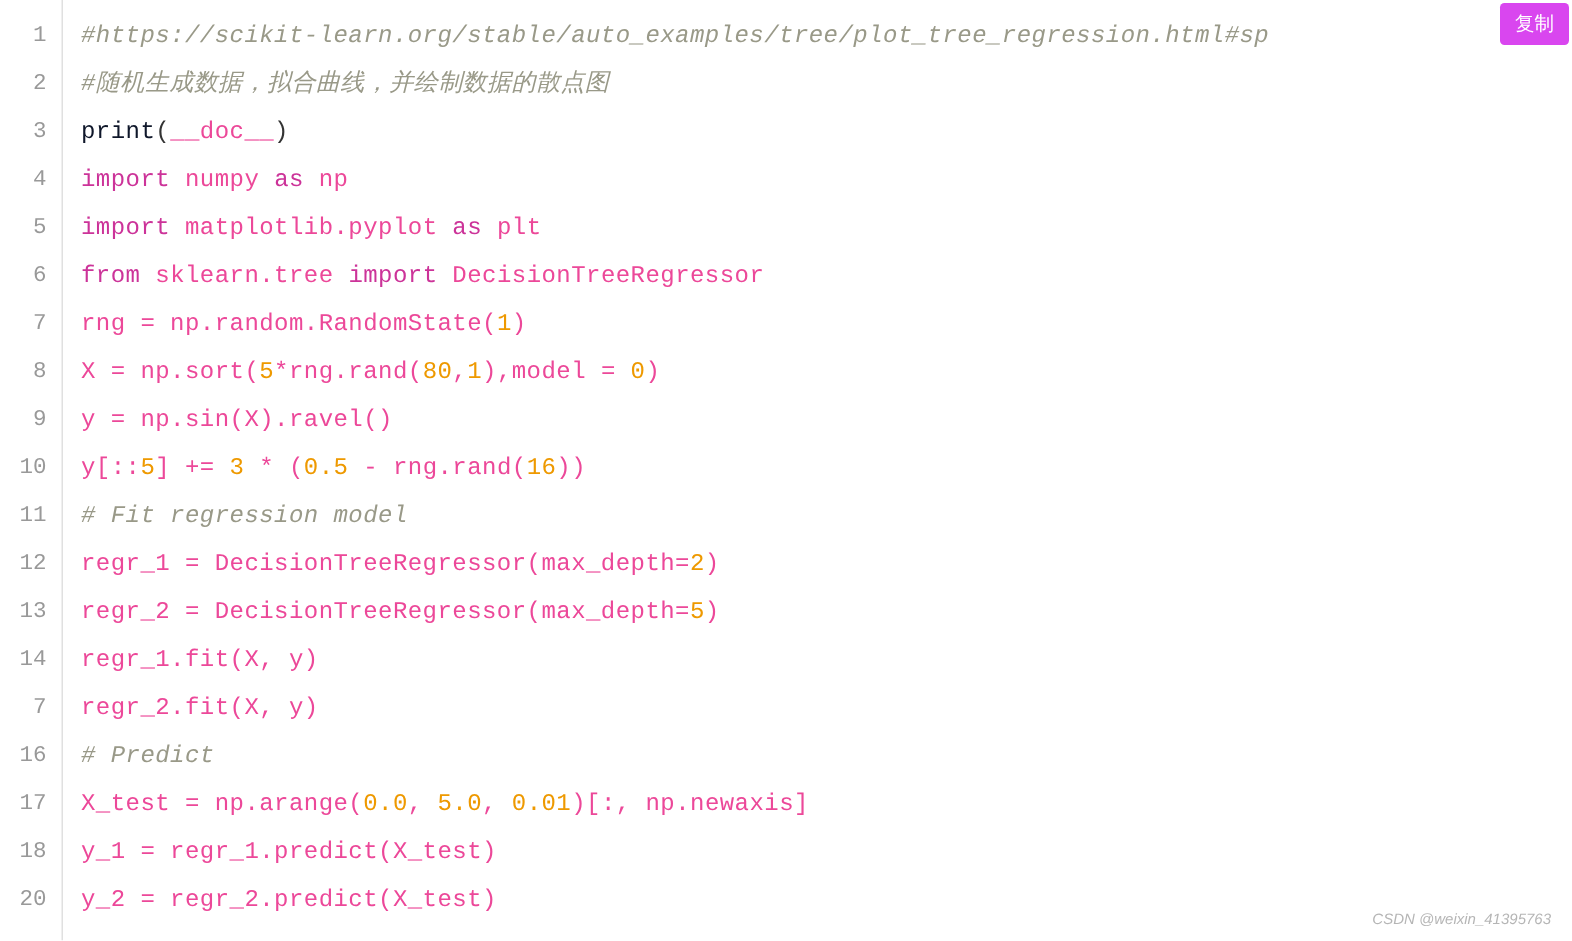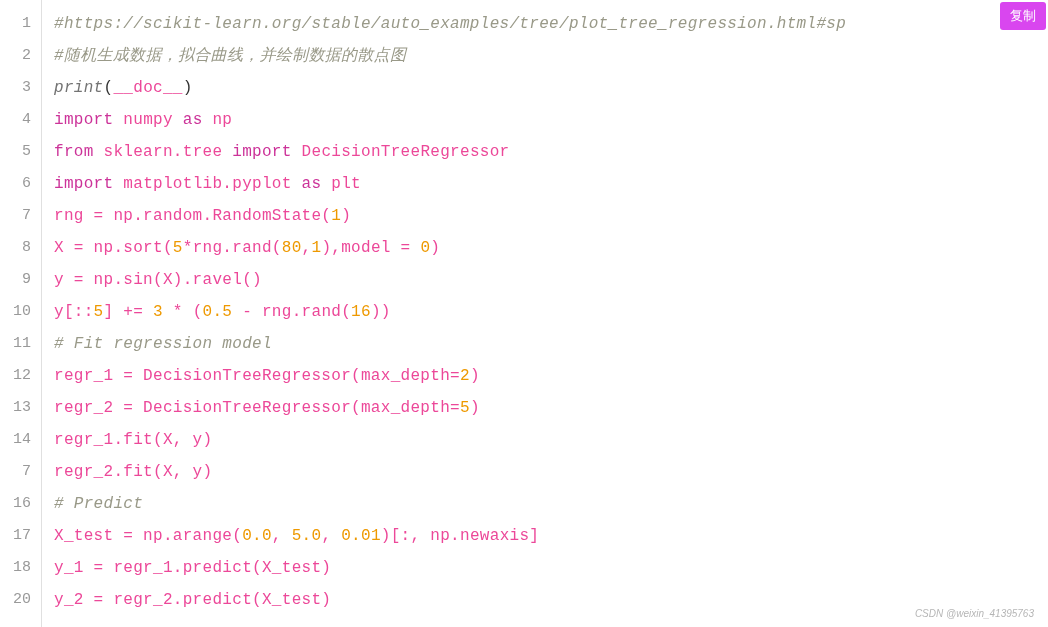--- a/index.html
+++ b/index.html
@@ -43,21 +43,21 @@
     }
     .code-line {
       height: 32px;
       line-height: 32px;
       white-space: pre;
       color: #333333;
       letter-spacing: 0.3px;
     }
     .tok-comment { color: #999988; font-style: italic; }
     .tok-keyword { color: #cc3399; font-weight: 500; }
-    .tok-builtin { color: #737373; font-style: italic; }
+    .tok-builtin { color: #0f172a; }
     .tok-number { color: #ee9900; }
     .tok-ident { color: #ec4899; }
     .tok-paren { color: #333333; }
     .copy-btn {
       position: absolute;
       top: 2px;
       right: 2px;
       background: #d946ef;
       color: #ffffff;
       border: none;
@@ -102,22 +102,22 @@
     <div class="line-num">17</div>
     <div class="line-num">18</div>
     <div class="line-num">20</div>
   </div>
 
   <div class="code-area">
     <div class="code-line"><span class="tok-comment">#https://scikit-learn.org/stable/auto_examples/tree/plot_tree_regression.html#sp</span></div>
     <div class="code-line"><span class="tok-comment">#随机生成数据，拟合曲线，并绘制数据的散点图</span></div>
     <div class="code-line"><span class="tok-builtin">print</span><span class="tok-paren">(</span><span class="tok-ident">__doc__</span><span class="tok-paren">)</span></div>
     <div class="code-line"><span class="tok-keyword">import</span> <span class="tok-ident">numpy</span> <span class="tok-keyword">as</span> <span class="tok-ident">np</span></div>
+    <div class="code-line"><span class="tok-keyword">import</span> <span class="tok-ident">matplotlib.pyplot</span> <span class="tok-keyword">as</span> <span class="tok-ident">plt</span></div>
     <div class="code-line"><span class="tok-keyword">from</span> <span class="tok-ident">sklearn.tree</span> <span class="tok-keyword">import</span> <span class="tok-ident">DecisionTreeRegressor</span></div>
-    <div class="code-line"><span class="tok-keyword">import</span> <span class="tok-ident">matplotlib.pyplot</span> <span class="tok-keyword">as</span> <span class="tok-ident">plt</span></div>
     <div class="code-line"><span class="tok-ident">rng = np.random.RandomState(</span><span class="tok-number">1</span><span class="tok-ident">)</span></div>
     <div class="code-line"><span class="tok-ident">X = np.sort(</span><span class="tok-number">5</span><span class="tok-ident">*rng.rand(</span><span class="tok-number">80</span><span class="tok-ident">,</span><span class="tok-number">1</span><span class="tok-ident">),model = </span><span class="tok-number">0</span><span class="tok-ident">)</span></div>
     <div class="code-line"><span class="tok-ident">y = np.sin(X).ravel()</span></div>
     <div class="code-line"><span class="tok-ident">y[::</span><span class="tok-number">5</span><span class="tok-ident">] += </span><span class="tok-number">3</span><span class="tok-ident"> * (</span><span class="tok-number">0.5</span><span class="tok-ident"> - rng.rand(</span><span class="tok-number">16</span><span class="tok-ident">))</span></div>
     <div class="code-line"><span class="tok-comment"># Fit regression model</span></div>
     <div class="code-line"><span class="tok-ident">regr_1 = DecisionTreeRegressor(max_depth=</span><span class="tok-number">2</span><span class="tok-ident">)</span></div>
     <div class="code-line"><span class="tok-ident">regr_2 = DecisionTreeRegressor(max_depth=</span><span class="tok-number">5</span><span class="tok-ident">)</span></div>
     <div class="code-line"><span class="tok-ident">regr_1.fit(X, y)</span></div>
     <div class="code-line"><span class="tok-ident">regr_2.fit(X, y)</span></div>
     <div class="code-line"><span class="tok-comment"># Predict</span></div>

